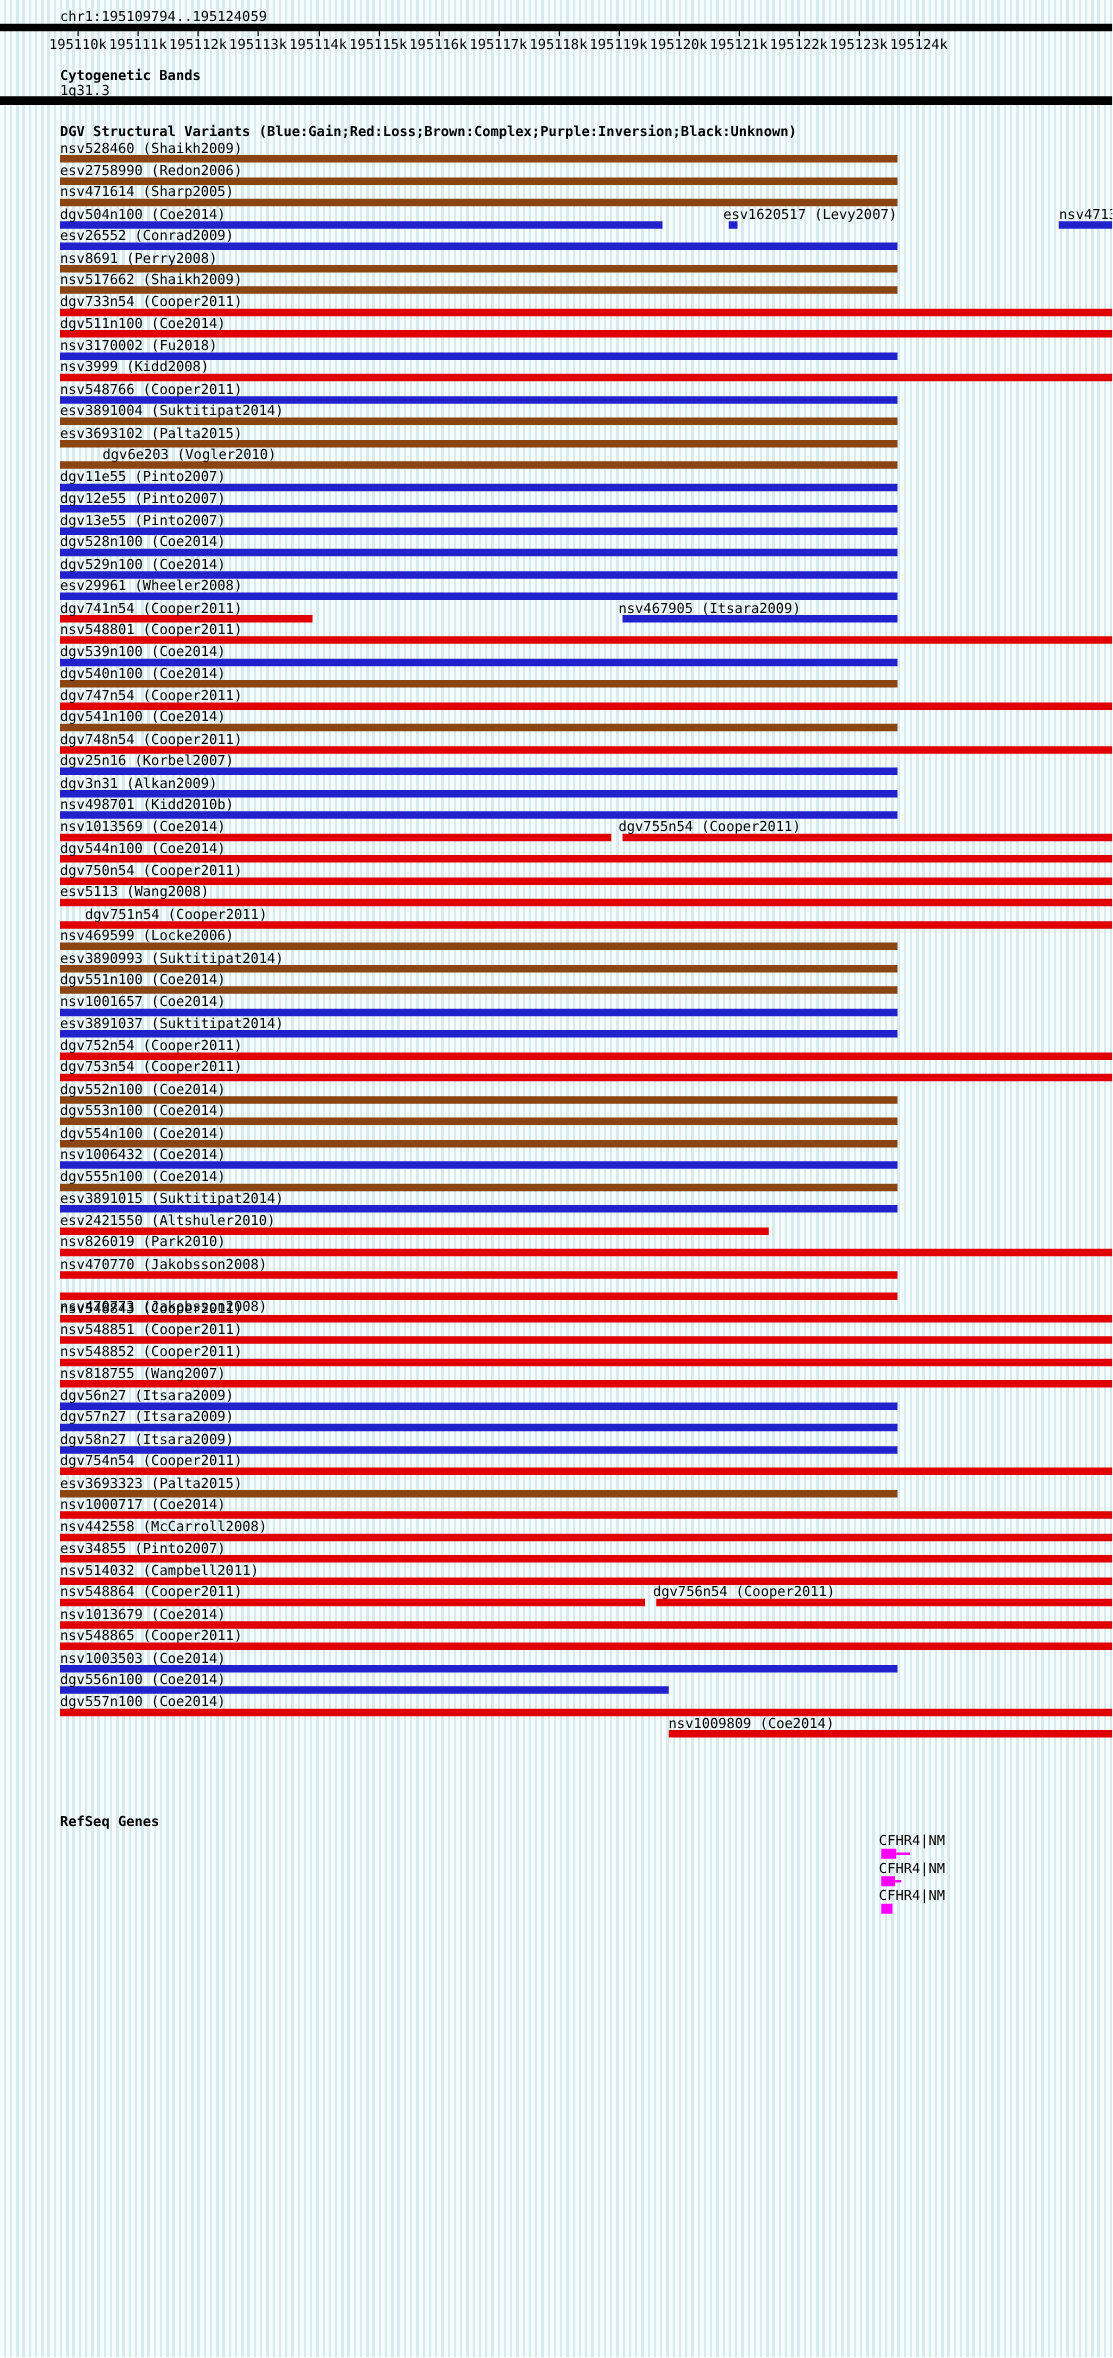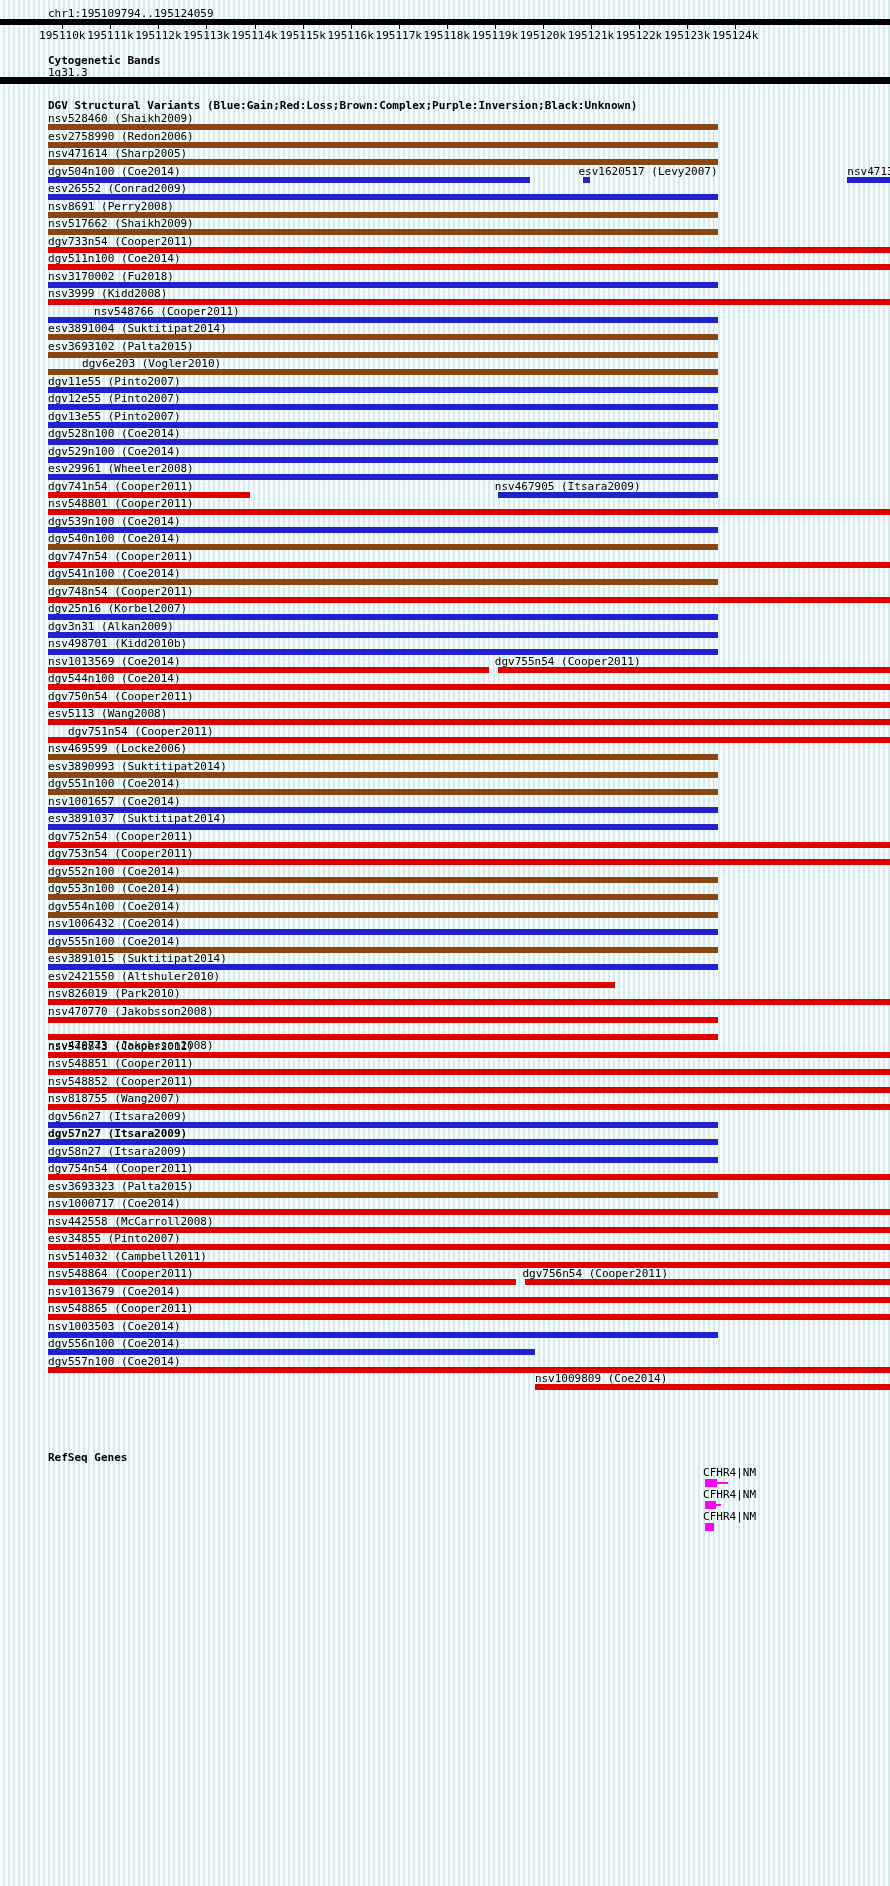--- a/index.html
+++ b/index.html
@@ -130,21 +130,21 @@
       <div class="vrow">
         <div class="vbar" style="left: 5.4%; width: 75.3%; background: rgb(34, 34, 204);"></div>
         <span class="vlabel" style="left: 5.4%;">nsv3170002 (Fu2018)</span>
       </div>
       <div class="vrow">
         <div class="vbar" style="left: 5.4%; width: 94.6%; background: rgb(224, 0, 0);"></div>
         <span class="vlabel" style="left: 5.4%;">nsv3999 (Kidd2008)</span>
       </div>
       <div class="vrow">
         <div class="vbar" style="left: 5.4%; width: 75.3%; background: rgb(34, 34, 204);"></div>
-        <span class="vlabel" style="left: 5.4%; padding-left: 46px;">nsv548766 (Cooper2011)</span>
+        <span class="vlabel" style="left: 5.4%;">nsv548766 (Cooper2011)</span>
       </div>
       <div class="vrow">
         <div class="vbar" style="left: 5.4%; width: 75.3%; background: rgb(139, 69, 19);"></div>
         <span class="vlabel" style="left: 5.4%;">esv3891004 (Suktitipat2014)</span>
       </div>
       <div class="vrow">
         <div class="vbar" style="left: 5.4%; width: 75.3%; background: rgb(139, 69, 19);"></div>
         <span class="vlabel" style="left: 5.4%;">esv3693102 (Palta2015)</span>
       </div>
       <div class="vrow">
@@ -322,21 +322,21 @@
       <div class="vrow">
         <div class="vbar" style="left: 5.4%; width: 94.6%; background: rgb(224, 0, 0);"></div>
         <span class="vlabel" style="left: 5.4%;">nsv818755 (Wang2007)</span>
       </div>
       <div class="vrow">
         <div class="vbar" style="left: 5.4%; width: 75.3%; background: rgb(34, 34, 204);"></div>
         <span class="vlabel" style="left: 5.4%;">dgv56n27 (Itsara2009)</span>
       </div>
       <div class="vrow">
         <div class="vbar" style="left: 5.4%; width: 75.3%; background: rgb(34, 34, 204);"></div>
-        <span class="vlabel" style="left: 5.4%; font-weight: bold;">dgv57n27 (Itsara2009)</span>
+        <span class="vlabel" style="left: 5.4%;">dgv57n27 (Itsara2009)</span>
       </div>
       <div class="vrow">
         <div class="vbar" style="left: 5.4%; width: 75.3%; background: rgb(34, 34, 204);"></div>
         <span class="vlabel" style="left: 5.4%;">dgv58n27 (Itsara2009)</span>
       </div>
       <div class="vrow">
         <div class="vbar" style="left: 5.4%; width: 94.6%; background: rgb(224, 0, 0);"></div>
         <span class="vlabel" style="left: 5.4%;">dgv754n54 (Cooper2011)</span>
       </div>
       <div class="vrow">

